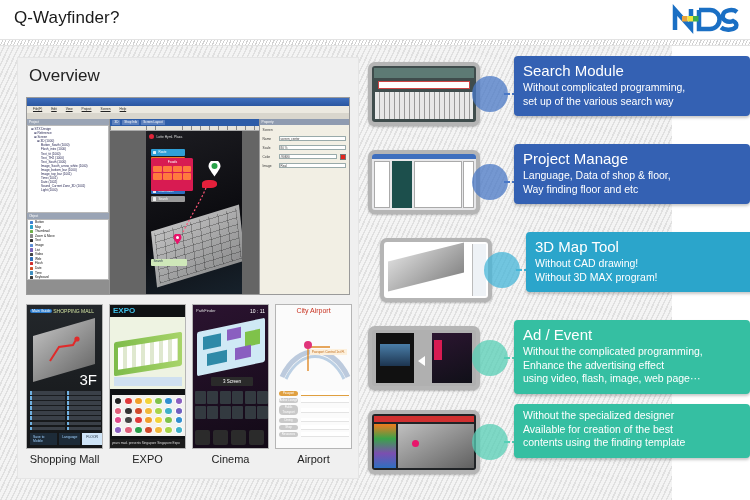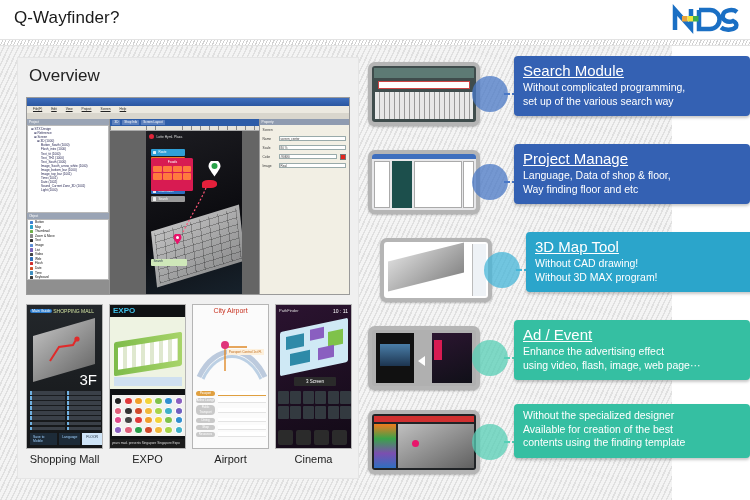--- a/index.html
+++ b/index.html
@@ -286,21 +286,21 @@
     width: 22px; height: 0;
     border-top: 2px dashed;
   }
   .f-card {
     position: absolute; left: 146px; top: 0;
     width: 236px; border-radius: 4px;
     padding: 5px 9px 8px 9px;
     box-shadow: 0 2px 3px rgba(0,0,0,.22);
     color: #fff;
   }
-  .f-title { font-size: 15px; line-height: 20px; text-decoration: underline; }
+  .f-title { font-size: 15px; line-height: 20px; }
   .f-desc { font-size: 10.5px; line-height: 13.5px; }
   .f-desc div { white-space: nowrap; }
 </style>
 </head>
 <body>
 
 <div id="page">
 
   <div id="header">
     <div id="page-title">Q-Wayfinder?</div>
@@ -598,20 +598,58 @@
                 <span style="height: 8px; border-radius: 50%; background: rgb(240, 184, 58); border: 1px solid rgb(255, 255, 255);"></span>
                 <span style="height: 8px; border-radius: 50%; background: rgb(168, 212, 74); border: 1px solid rgb(255, 255, 255);"></span>
                 <span style="height: 8px; border-radius: 50%; background: rgb(63, 176, 200); border: 1px solid rgb(255, 255, 255);"></span>
               </div>
             <div style="position:absolute;left:0;bottom:0;width:77px;height:9px;background:#1b1b1b;color:#d8d8d8;font-size:3.2px;line-height:9px;padding-left:2px;overflow:hidden;white-space:nowrap;">years mad. presents Singapore Singapore Expo</div>
           </div>
           <div class="thumb-cap">EXPO</div>
         </div>
 
         <div class="thumb-cell">
+          <div class="thumb-img" style="background:linear-gradient(160deg,#2b1330,#120a16);">
+            <div class="ph-top">
+              <span style="font-size:4px;color:#dcdcdc;">PathFinder</span>
+              <span style="font-size:5px;color:#fff;">10 : 11</span>
+            </div>
+            <div style="position:absolute;left:4px;top:20px;width:68px;height:44px;background:#cfe9f5;transform:skewY(-12deg);border-radius:2px;">
+              <div style="position:absolute;left:6px;top:6px;width:18px;height:13px;background:#2e8aa8;"></div>
+              <div style="position:absolute;left:30px;top:4px;width:14px;height:11px;background:#8a5fc0;"></div>
+              <div style="position:absolute;left:48px;top:10px;width:15px;height:15px;background:#7fc24a;"></div>
+              <div style="position:absolute;left:10px;top:24px;width:20px;height:12px;background:#2e8aa8;"></div>
+              <div style="position:absolute;left:38px;top:24px;width:16px;height:12px;background:#8a5fc0;"></div>
+            </div>
+            <div style="position:absolute;left:18px;top:72px;width:42px;height:9px;background:#2a2a2a;border-radius:1px;color:#fff;font-size:4.5px;text-align:center;line-height:9px;">3 Screen</div>
+            <div id="cinema-tiles" style="position: absolute; left: 2px; top: 86px; width: 73px; display: grid; grid-template-columns: repeat(6, 1fr); gap: 1.6px;">
+                <span style="height: 13px; background: rgb(51, 58, 64); border-radius: 1px;"></span>
+                <span style="height: 13px; background: rgb(51, 58, 64); border-radius: 1px;"></span>
+                <span style="height: 13px; background: rgb(51, 58, 64); border-radius: 1px;"></span>
+                <span style="height: 13px; background: rgb(51, 58, 64); border-radius: 1px;"></span>
+                <span style="height: 13px; background: rgb(51, 58, 64); border-radius: 1px;"></span>
+                <span style="height: 13px; background: rgb(51, 58, 64); border-radius: 1px;"></span>
+                <span style="height: 13px; background: rgb(51, 58, 64); border-radius: 1px;"></span>
+                <span style="height: 13px; background: rgb(51, 58, 64); border-radius: 1px;"></span>
+                <span style="height: 13px; background: rgb(51, 58, 64); border-radius: 1px;"></span>
+                <span style="height: 13px; background: rgb(51, 58, 64); border-radius: 1px;"></span>
+                <span style="height: 13px; background: rgb(51, 58, 64); border-radius: 1px;"></span>
+                <span style="height: 13px; background: rgb(51, 58, 64); border-radius: 1px;"></span>
+              </div>
+            <div style="position:absolute;left:2px;bottom:3px;display:flex;gap:3px;">
+              <span style="width:15px;height:15px;background:#2b2b2b;border-radius:2px;"></span>
+              <span style="width:15px;height:15px;background:#2b2b2b;border-radius:2px;"></span>
+              <span style="width:15px;height:15px;background:#2b2b2b;border-radius:2px;"></span>
+              <span style="width:15px;height:15px;background:#2b2b2b;border-radius:2px;"></span>
+            </div>
+          </div>
+          <div class="thumb-cap">Cinema</div>
+        </div>
+
+        <div class="thumb-cell">
           <div class="thumb-img" style="background:#fbfbfb;">
             <div class="ph-top" style="justify-content:center;">
               <span style="font-size:7px;color:#c8311f;">City Airport</span>
             </div>
             <svg style="position:absolute;left:2px;top:20px;" width="73" height="58">
               <path d="M4 52 C20 18, 54 18, 70 52" stroke="#6f8fb8" stroke-width="5" fill="none" opacity=".45"></path>
               <path d="M8 54 C22 24, 52 24, 66 54" stroke="#bcd0e4" stroke-width="3" fill="none"></path>
               <path d="M30 46 L30 22 L52 22" stroke="#e08a28" stroke-width="1.4" fill="none"></path>
               <circle cx="30" cy="20" r="4" fill="#e0347a"></circle>
             </svg>
@@ -639,58 +677,20 @@
                 </div>
                 <div style="display: flex; gap: 3px; align-items: center; margin-bottom: 2.2px;">
                   <span style="width: 19px; font-size: 2.8px; color: rgb(255, 255, 255); background: rgb(201, 201, 201); border-radius: 4px; text-align: center; line-height: 5px;">Resources</span>
                   <span style="flex: 1 1 0%; height: 4.6px; background: rgb(255, 255, 255); border-bottom: 1px solid rgb(228, 228, 228);"></span>
                 </div>
               </div>
           </div>
           <div class="thumb-cap">Airport</div>
         </div>
 
-        <div class="thumb-cell">
-          <div class="thumb-img" style="background:linear-gradient(160deg,#2b1330,#120a16);">
-            <div class="ph-top">
-              <span style="font-size:4px;color:#dcdcdc;">PathFinder</span>
-              <span style="font-size:5px;color:#fff;">10 : 11</span>
-            </div>
-            <div style="position:absolute;left:4px;top:20px;width:68px;height:44px;background:#cfe9f5;transform:skewY(-12deg);border-radius:2px;">
-              <div style="position:absolute;left:6px;top:6px;width:18px;height:13px;background:#2e8aa8;"></div>
-              <div style="position:absolute;left:30px;top:4px;width:14px;height:11px;background:#8a5fc0;"></div>
-              <div style="position:absolute;left:48px;top:10px;width:15px;height:15px;background:#7fc24a;"></div>
-              <div style="position:absolute;left:10px;top:24px;width:20px;height:12px;background:#2e8aa8;"></div>
-              <div style="position:absolute;left:38px;top:24px;width:16px;height:12px;background:#8a5fc0;"></div>
-            </div>
-            <div style="position:absolute;left:18px;top:72px;width:42px;height:9px;background:#2a2a2a;border-radius:1px;color:#fff;font-size:4.5px;text-align:center;line-height:9px;">3 Screen</div>
-            <div id="cinema-tiles" style="position: absolute; left: 2px; top: 86px; width: 73px; display: grid; grid-template-columns: repeat(6, 1fr); gap: 1.6px;">
-                <span style="height: 13px; background: rgb(51, 58, 64); border-radius: 1px;"></span>
-                <span style="height: 13px; background: rgb(51, 58, 64); border-radius: 1px;"></span>
-                <span style="height: 13px; background: rgb(51, 58, 64); border-radius: 1px;"></span>
-                <span style="height: 13px; background: rgb(51, 58, 64); border-radius: 1px;"></span>
-                <span style="height: 13px; background: rgb(51, 58, 64); border-radius: 1px;"></span>
-                <span style="height: 13px; background: rgb(51, 58, 64); border-radius: 1px;"></span>
-                <span style="height: 13px; background: rgb(51, 58, 64); border-radius: 1px;"></span>
-                <span style="height: 13px; background: rgb(51, 58, 64); border-radius: 1px;"></span>
-                <span style="height: 13px; background: rgb(51, 58, 64); border-radius: 1px;"></span>
-                <span style="height: 13px; background: rgb(51, 58, 64); border-radius: 1px;"></span>
-                <span style="height: 13px; background: rgb(51, 58, 64); border-radius: 1px;"></span>
-                <span style="height: 13px; background: rgb(51, 58, 64); border-radius: 1px;"></span>
-              </div>
-            <div style="position:absolute;left:2px;bottom:3px;display:flex;gap:3px;">
-              <span style="width:15px;height:15px;background:#2b2b2b;border-radius:2px;"></span>
-              <span style="width:15px;height:15px;background:#2b2b2b;border-radius:2px;"></span>
-              <span style="width:15px;height:15px;background:#2b2b2b;border-radius:2px;"></span>
-              <span style="width:15px;height:15px;background:#2b2b2b;border-radius:2px;"></span>
-            </div>
-          </div>
-          <div class="thumb-cap">Cinema</div>
-        </div>
-
       </div>
     </div>
 
     <div id="features-host">
         <div class="feature" style="top: 10px;">
           <div class="f-thumb">
             <div class="f-thumb-inner" style="background: rgb(63, 76, 76);">
               <div style="position:absolute;left:2px;top:2px;right:2px;height:10px;background:#5d7a74;"></div>
               <div style="position:absolute;left:6px;top:15px;right:6px;height:8px;background:#fff;border:1px solid #c44;"></div>
               <div style="position:absolute;left:3px;top:26px;right:3px;bottom:3px;background:repeating-linear-gradient(90deg,#e8e8e8 0 4px,#9a9a9a 4px 5px),repeating-linear-gradient(0deg,#e8e8e8 0 5px,#9a9a9a 5px 6px);"></div>
@@ -751,20 +751,21 @@
               <div style="position:absolute;right:4px;top:3px;width:40px;bottom:3px;background:linear-gradient(160deg,#2b1530,#101018);"></div>
               <div style="position:absolute;right:34px;top:10px;width:8px;height:20px;background:#d81b52;"></div>
               <div style="position:absolute;left:46px;top:26px;width:0;height:0;border-top:5px solid transparent;border-bottom:5px solid transparent;border-right:7px solid #fff;"></div>
             </div>
           </div>
           <div class="f-dot" style="background: rgb(87, 207, 182);"></div>
           <div class="f-line" style="border-top-color: rgb(87, 207, 182);"></div>
           <div class="f-card" style="background: rgb(53, 191, 162);">
             <div class="f-title">Ad / Event</div>
             <div class="f-desc">
+              <div>Without the complicated programming,</div>
               <div>Enhance the advertising effect</div>
               <div>using video, flash, image, web page···</div>
             </div>
           </div>
         </div>
         <div class="feature" style="top: 358px;">
           <div class="f-thumb">
             <div class="f-thumb-inner" style="background: rgb(32, 35, 38);">
               <div style="position:absolute;left:2px;top:2px;right:2px;height:6px;background:#d03030;"></div>
               <div style="position:absolute;left:2px;top:10px;width:22px;bottom:2px;background:linear-gradient(#f07a1e,#3aa34a,#7b4fb0,#2f6fc0);"></div>

